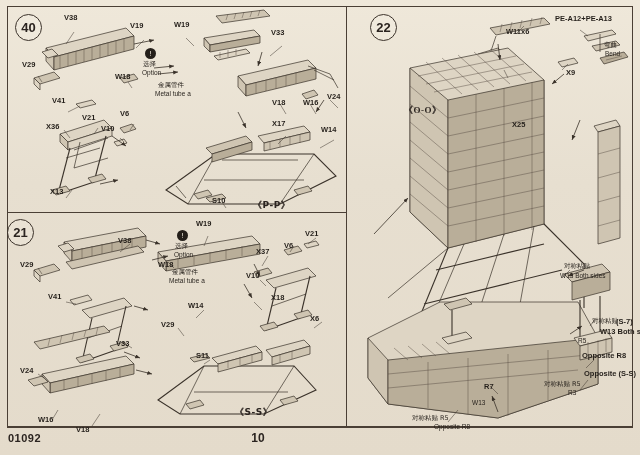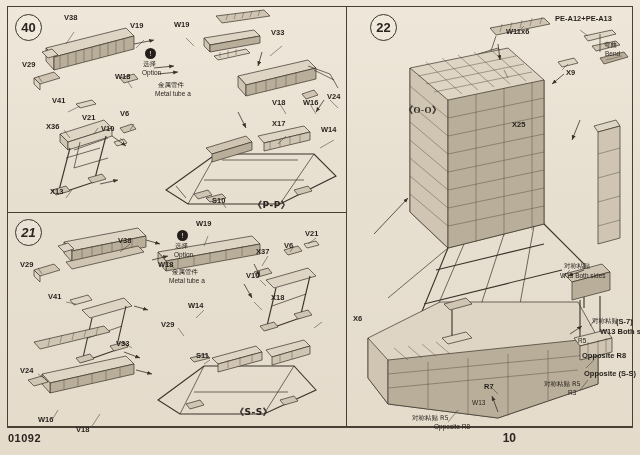--- a/index.html
+++ b/index.html
@@ -46,21 +46,21 @@
     color:#241f1a;
   }
   .lbl.small{font-size:6.5px;font-weight:normal;}
   .lbl.cjk{font-family:"DejaVu Sans", sans-serif;font-size:6.5px;font-weight:normal;}
   
   .footer-left{
     position:absolute;left:8px;top:432px;font-size:11px;font-weight:bold;
     letter-spacing:0.5px;
   }
   .footer-center{
-    position:absolute;left:0;top:431px;width:516px;text-align:right;
+    position:absolute;left:0;top:431px;width:516px;text-align:center;
     font-size:12px;font-weight:bold;
   }
   .footline{
     position:absolute;left:7px;top:427px;width:626px;height:0;
     border-top:1.5px solid #4a3f35;
   }
   
   .art{position:absolute;}
   svg{display:block;overflow:visible;}
   .ln{stroke:#3a322a;stroke-width:0.7;fill:none;}
@@ -254,21 +254,21 @@
   <div class="lbl" style="left:212px;top:196px;">S10</div>
 
   <div class="optbadge" style="left:145px;top:48px;">!</div>
   <div class="lbl cjk" style="left:143px;top:60px;">选择</div>
   <div class="lbl small" style="left:142px;top:69px;">Option</div>
   <div class="lbl cjk" style="left:158px;top:81px;">金属管件</div>
   <div class="lbl small" style="left:155px;top:90px;">Metal tube a</div>
 
   <div class="caption" style="left:253px;top:199px;font-family:'DejaVu Sans',sans-serif;">《P-P》</div>
 
-  <div class="stepnum" style="left:15px;top:219px;font-style:italic;">
+  <div class="stepnum" style="left:7px;top:219px;">
     <span>21</span>
   </div>
 
   <div class="art" style="left:8px;top:214px;">
     <svg width="338" height="212" viewBox="0 0 338 212">
 
       <g>
         <path class="fillL" d="M56,28 L130,14 L138,22 L64,37 z"></path>
         <path class="fillM" d="M56,28 L64,37 L64,48 L56,39 z"></path>
         <path class="fillD" d="M64,37 L138,22 L138,33 L64,48 z"></path>
@@ -409,21 +409,21 @@
   <div class="lbl" style="left:305px;top:229px;">V21</div>
   <div class="lbl" style="left:284px;top:241px;">V6</div>
   <div class="lbl" style="left:256px;top:247px;">X37</div>
   <div class="lbl" style="left:20px;top:260px;">V29</div>
   <div class="lbl" style="left:158px;top:260px;">W18</div>
   <div class="lbl" style="left:246px;top:271px;">V10</div>
   <div class="lbl" style="left:48px;top:292px;">V41</div>
   <div class="lbl" style="left:188px;top:301px;">W14</div>
   <div class="lbl" style="left:239px;top:293px;margin-left:32px;">X18</div>
   <div class="lbl" style="left:161px;top:320px;">V29</div>
-  <div class="lbl" style="left:310px;top:314px;margin-left:43px;">X6</div>
+  <div class="lbl" style="left:310px;top:314px;">X6</div>
   <div class="lbl" style="left:116px;top:339px;">V33</div>
   <div class="lbl" style="left:196px;top:351px;text-align:center;">S11</div>
   <div class="lbl" style="left:20px;top:366px;">V24</div>
   <div class="lbl" style="left:38px;top:415px;">W16</div>
   <div class="lbl" style="left:76px;top:425px;">V18</div>
 
   <div class="optbadge" style="left:177px;top:230px;">!</div>
   <div class="lbl cjk" style="left:175px;top:242px;">选择</div>
   <div class="lbl small" style="left:174px;top:251px;">Option</div>
   <div class="lbl cjk" style="left:172px;top:268px;">金属管件</div>

